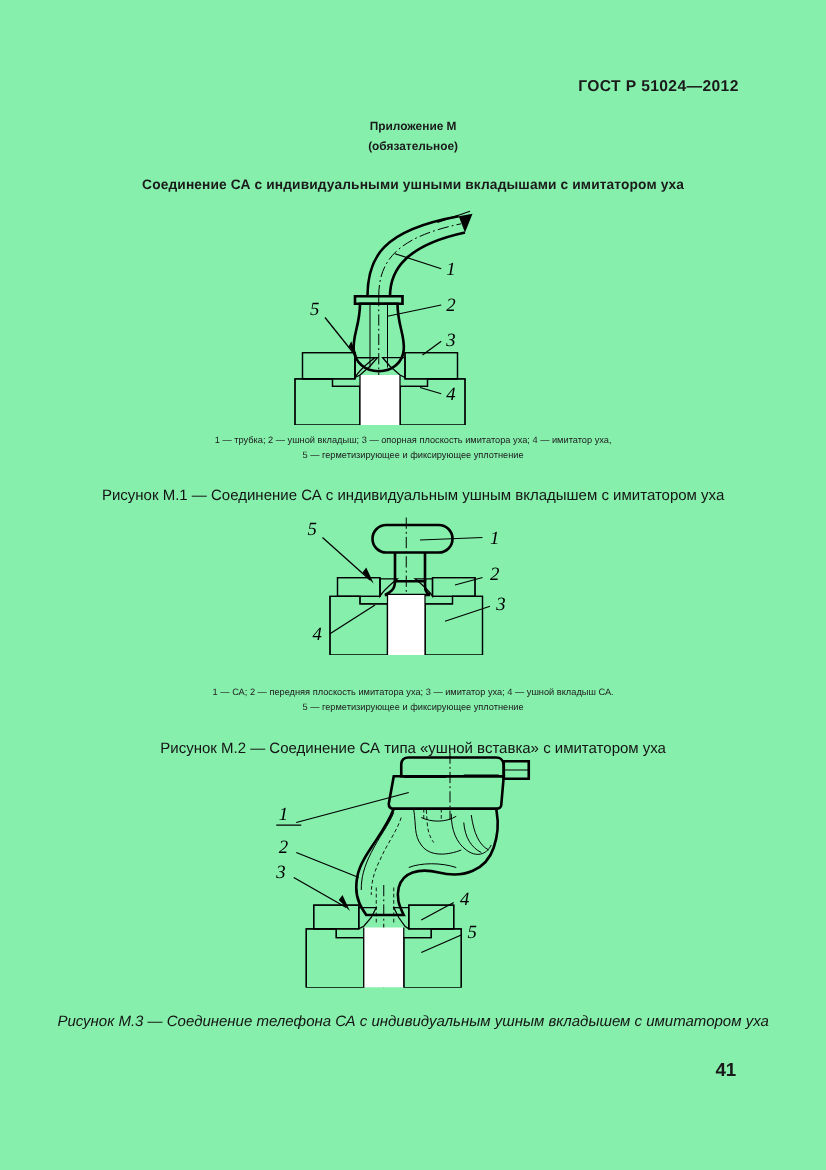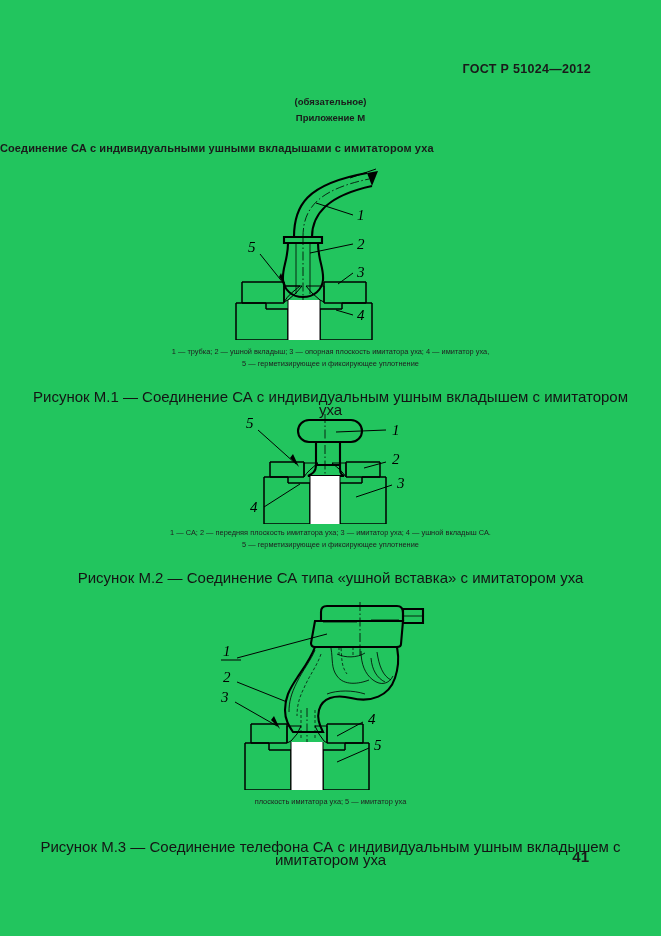--- a/index.html
+++ b/index.html
@@ -12,21 +12,21 @@
     height: 936px;
     position: relative;
     font-family: "Liberation Sans", sans-serif;
     color: #1a1a1a;
     overflow: hidden;
   }
 
   .page {
     position: absolute;
     inset: 0;
-    background: #22c55e;
+    background: #86efac;
   }
 
   
   .doc-header {
     position: absolute;
     top: 62px;
     right: 70px;
     font-size: 12.5px;
     font-weight: bold;
     letter-spacing: 0.3px;
@@ -42,21 +42,21 @@
     font-size: 9.5px;
     font-weight: bold;
     line-height: 16px;
   }
 
   .section-title {
     position: absolute;
     top: 142px;
     left: 0;
     width: 661px;
-    text-align: left;
+    text-align: center;
     font-size: 11px;
     font-weight: bold;
     letter-spacing: 0.1px;
   }
 
   
   .figure {
     position: absolute;
     left: 0;
     width: 661px;
@@ -70,36 +70,36 @@
     margin: 0 auto;
     text-align: center;
     font-size: 7.4px;
     line-height: 11.5px;
     color: #202020;
   }
   .fig-caption {
     width: 620px;
     margin: 0 auto;
     text-align: center;
-    font-size: 15px;
+    font-size: 12px;
     line-height: 13px;
     color: #141414;
   }
 
   #figure-1 { top: 160px; }
   #figure-1 .legend { margin-top: 6px; text-align: center; }
   #figure-1 .fig-caption { margin-top: 21px; }
 
   #figure-2 { top: 412px; }
-  #figure-2 .legend { margin-top: 3px; }
+  #figure-2 .legend { margin-top: 24px; }
   #figure-2 .fig-caption { margin-top: 21px; }
 
   #figure-3 { top: 598px; }
   #figure-3 .legend { margin-top: 6px; }
-  #figure-3 .fig-caption { margin-top: 32px; }
+  #figure-3 .fig-caption { margin-top: 21px; font-style: italic; }
 
   .page-number {
     position: absolute;
     right: 72px;
     top: 848px;
     font-size: 15px;
     font-weight: bold;
   }
 
   
@@ -119,22 +119,22 @@
   svg .dash { stroke:#000; fill:none; stroke-width:0.7; stroke-dasharray: 3 2; }
 </style>
 </head>
 <body>
 
 <div class="page">
 
   <div class="doc-header">ГОСТ Р 51024—2012</div>
 
   <div class="appendix-block">
+    <div>Приложение М</div>
     <div>(обязательное)</div>
-    <div>Приложение М</div>
   </div>
 
   <div class="section-title">Соединение СА с индивидуальными ушными вкладышами с имитатором уха</div>
 
   <div class="figure" id="figure-1">
     <svg class="figure-art" width="210" height="180" viewBox="0 0 210 180">
       <defs>
         <pattern id="h45a" width="7" height="7" patternTransform="rotate(45)" patternUnits="userSpaceOnUse">
           <line x1="0" y1="0" x2="0" y2="7" stroke="#000" stroke-width="0.9"></line>
         </pattern>
@@ -344,20 +344,19 @@
       <text class="lbl" x="10" y="104">3</text>
 
       <path class="ln" d="M152 124 L126 138"></path>
       <text class="lbl" x="157" y="126">4</text>
 
       <path class="ln" d="M158 150 L126 164"></path>
       <text class="lbl" x="163" y="152">5</text>
     </svg>
 
     <div class="legend" style="width:560px;">
-      <div>плоскость имитатора уха; 5 — имитатор уха</div>
     </div>
     <div class="fig-caption">Рисунок М.3 — Соединение телефона СА с индивидуальным ушным вкладышем с имитатором уха</div>
   </div>
 
   <div class="page-number">41</div>
 
 </div>
 
 </body></html>

